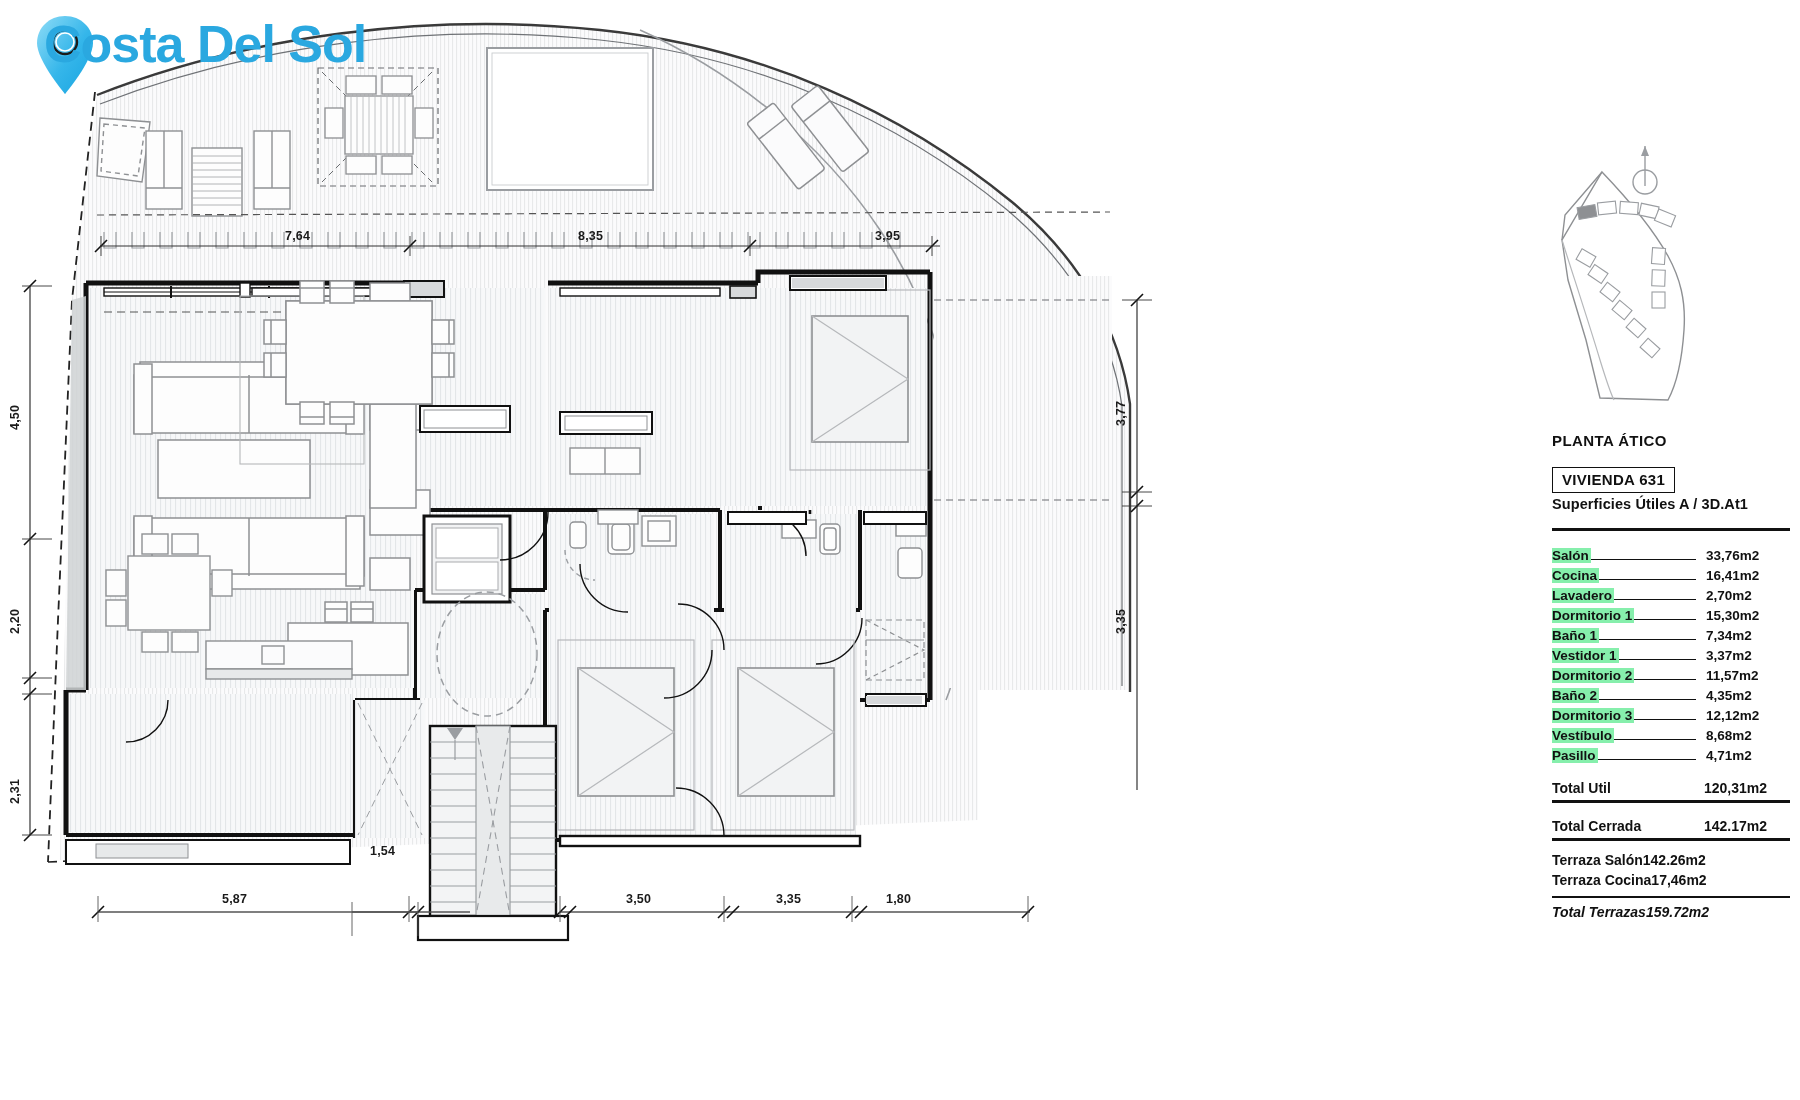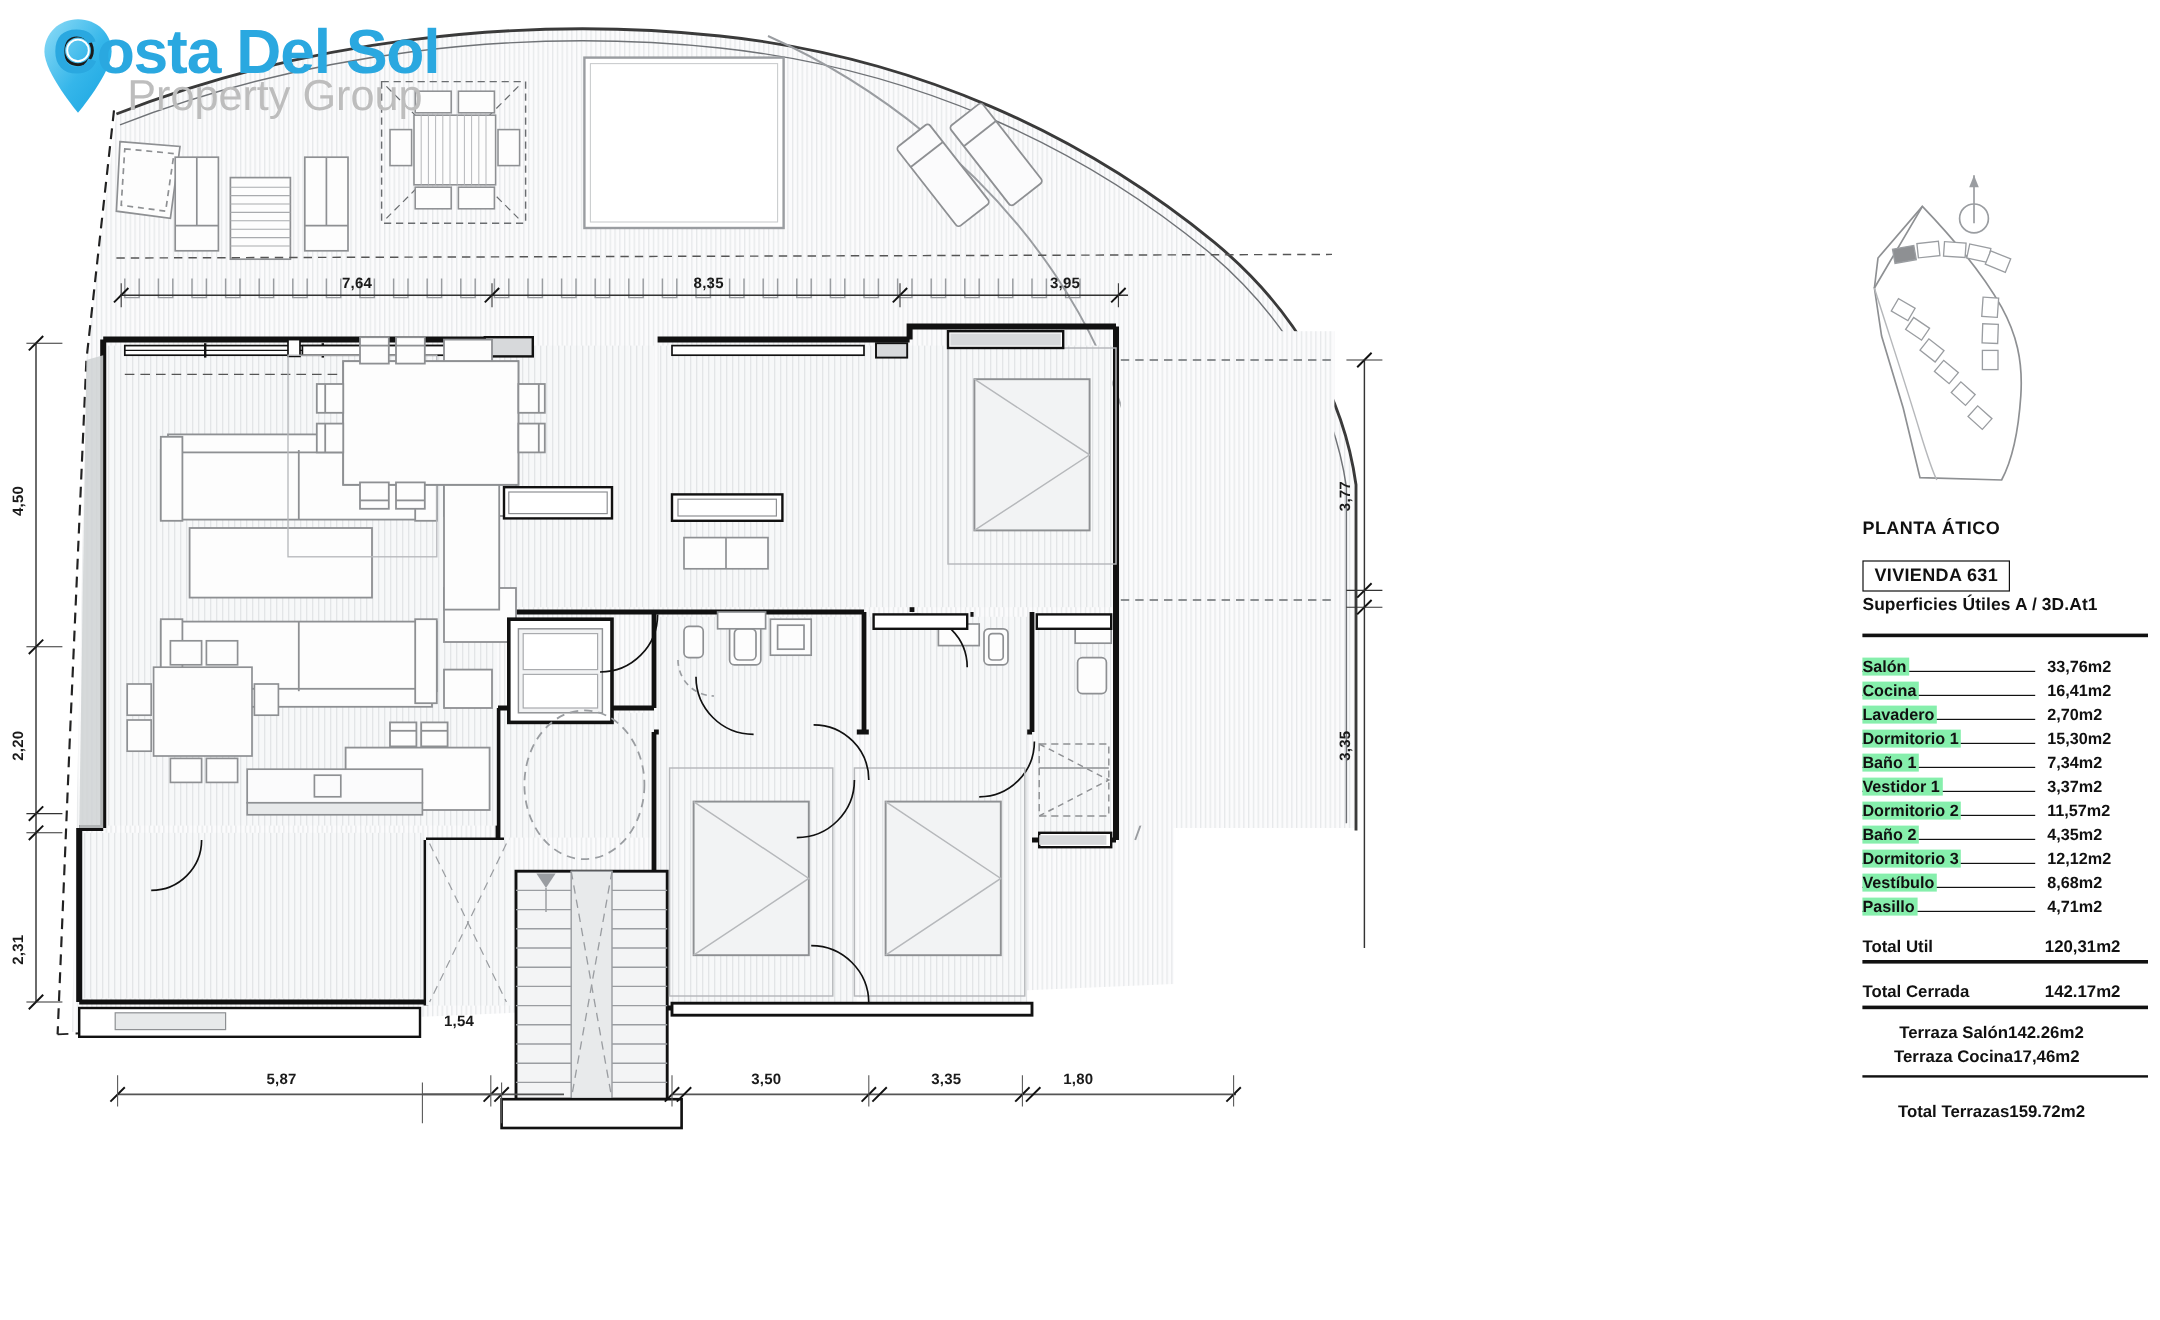--- a/index.html
+++ b/index.html
@@ -120,21 +120,21 @@
     font-size: 14px;
     font-weight: bold;
     width: 238px;
     padding: 6px 0 4px 0;
   }
   #legend .rule-thick { border-bottom: 3px solid #111; width: 238px; }
   #legend .rule-thin  { border-bottom: 2.5px solid #111; width: 238px; }
   #legend .grp { margin-top: 9px; }
   #legend .terr-row {
     display: flex;
-    justify-content: center;
+    justify-content: flex-start;
     font-size: 14px;
     font-weight: bold;
     width: 238px;
     padding: 2px 0;
   }
   #legend .terr-row .tv { min-width: 86px; text-align: left; }
   #legend .tot-row .tv { min-width: 86px; text-align: left; }
 
   
   .dimtxt {
@@ -163,21 +163,20 @@
         <linearGradient id="pinG" x1="0" y1="0" x2="1" y2="1">
           <stop offset="0%" stop-color="#8fdcf7"></stop>
           <stop offset="55%" stop-color="#35b6ea"></stop>
           <stop offset="100%" stop-color="#18a4e0"></stop>
         </linearGradient>
       </defs>
       <path d="M31 2 C15 2 3 14 3 29 C3 47 31 80 31 80 C31 80 59 47 59 29 C59 14 47 2 31 2 Z" fill="url(#pinG)"></path>
       <circle cx="31" cy="28" r="12" fill="none" stroke="#1b1b1b" stroke-width="2.4"></circle>
       <circle cx="31" cy="28" r="9" fill="none" stroke="#ffffff" stroke-width="1.6"></circle>
     </svg>
-    <div class="logo-sub">Property Group</div>
     <div class="logo-text">Costa Del Sol</div>
   </div>
 
   <div id="plan-canvas">
   <svg width="1800" height="1100" viewBox="0 0 1800 1100" xmlns="http://www.w3.org/2000/svg">
     <defs>
 
       <pattern id="vhatch" width="4" height="10" patternUnits="userSpaceOnUse">
         <rect width="4" height="10" fill="#fbfbfc"></rect>
         <line x1="0.6" y1="0" x2="0.6" y2="10" stroke="#e3e5e7" stroke-width="0.9"></line>
@@ -846,21 +845,21 @@
     <div class="grp">
       <div class="terr-row">
         <span>Terraza Salón</span>
         <span class="tv">142.26m2</span>
       </div>
       <div class="terr-row">
         <span>Terraza Cocina</span>
         <span class="tv">17,46m2</span>
       </div>
       <div class="rule-thin" style="margin-top:6px;"></div>
-      <div class="terr-row" style="padding-top:20px;">
+      <div class="terr-row" style="padding-top:6px;font-style:italic;">
         <span>Total Terrazas</span>
         <span class="tv">159.72m2</span>
       </div>
     </div>
 
   </div>
 
 </div>
 
 </body></html>

